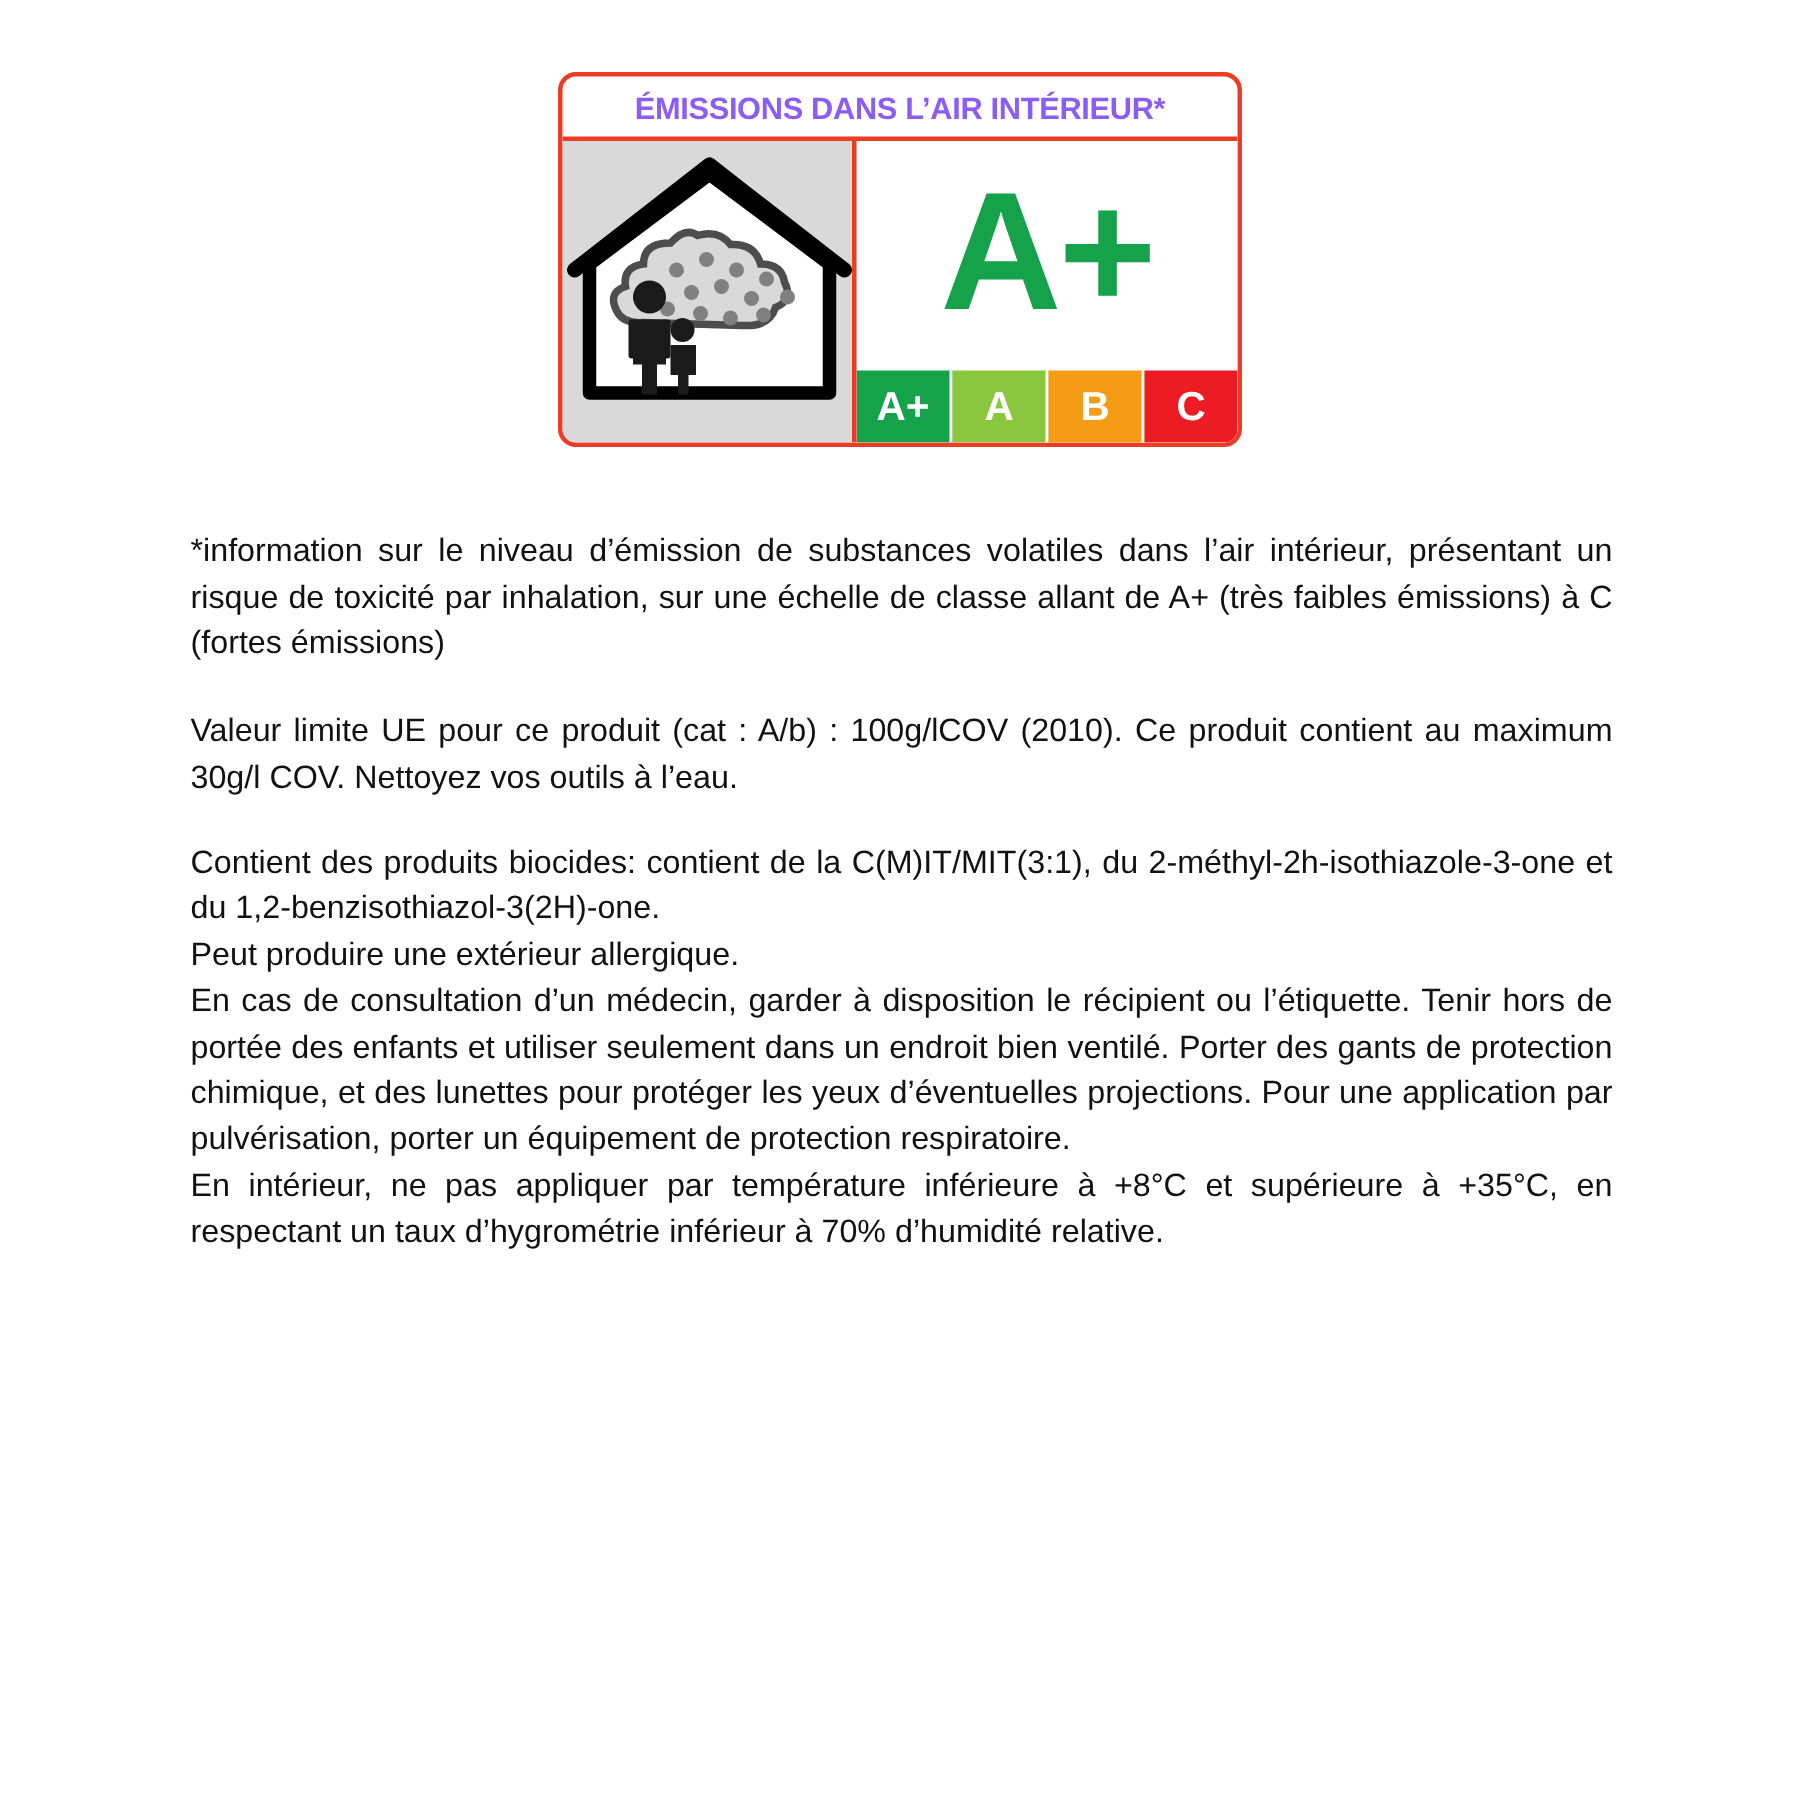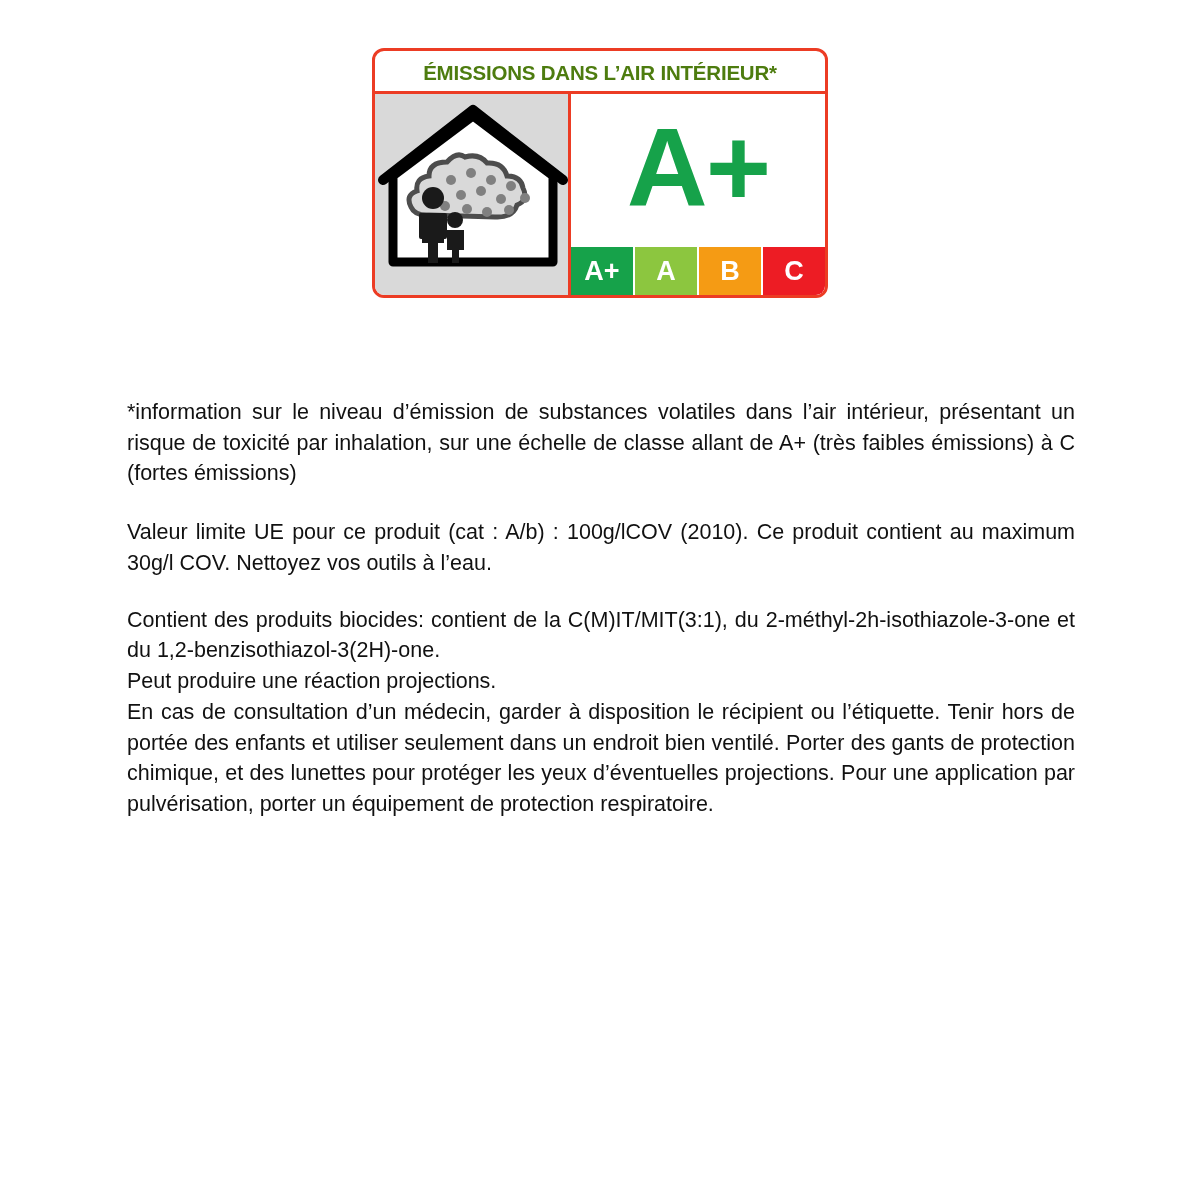--- a/index.html
+++ b/index.html
@@ -36,21 +36,21 @@
     overflow: hidden;
     display: flex;
     flex-direction: column;
     padding: 4px;
   }
   .label-title {
     text-align: center;
     font-weight: bold;
     font-size: 20.5px;
     letter-spacing: -0.2px;
-    color: #4d7c0f;
+    color: #8b5cf6;
     padding: 8px 0 7px 0;
     line-height: 1;
     white-space: nowrap;
   }
   .label-body {
     flex: 1;
     display: flex;
     border-top: 3px solid #ec3c24;
     margin: 0 -4px -4px -4px;
   }
@@ -93,21 +93,20 @@
     border-right: 2px solid #ffffff;
   }
   .grade-scale .cell:last-child { border-right: none; }
 
   
   .text-col {
     position: absolute;
     left: 127px;
     top: 352px;
     width: 948px;
-    margin-top: 45px;
   }
   .para {
     font-size: 21.5px;
     line-height: 1.43;
     color: #111111;
     text-align: justify;
     margin: 0;
   }
   .gap-lg { height: 28px; }
   .gap-md { height: 26px; }
@@ -181,19 +180,20 @@
     <p class="para">*information sur le niveau d’émission de substances volatiles dans l’air intérieur, présentant un risque de toxicité par inhalation, sur une échelle de classe allant de A+ (très faibles émissions) à C (fortes émissions)</p>
 
     <div class="gap-lg"></div>
 
     <p class="para">Valeur limite UE pour ce produit (cat : A/b) : 100g/lCOV (2010). Ce produit contient au maximum 30g/l COV. Nettoyez vos outils à l’eau.</p>
 
     <div class="gap-md"></div>
 
     <div class="italic-block">
       <p class="para">Contient des produits biocides: contient de la C(M)IT/MIT(3:1), du 2-méthyl-2h-isothiazole-3-one et du 1,2-benzisothiazol-3(2H)-one.</p>
-      <p class="para nowrap-last">Peut produire une réaction projections.</p>
+      <p class="para nowrap-last">Peut produire une extérieur allergique.</p>
       <p class="para">En cas de consultation d’un médecin, garder à disposition le récipient ou l’étiquette. Tenir hors de portée des enfants et utiliser seulement dans un endroit bien ventilé. Porter des gants de protection chimique, et des lunettes pour protéger les yeux d’éventuelles projections. Pour une application par pulvérisation, porter un équipement de protection respiratoire.</p>
+      <p class="para">En intérieur, ne pas appliquer par température inférieure à +8°C et supérieure à +35°C, en respectant un taux d’hygrométrie inférieur à 70% d’humidité relative.</p>
     </div>
 
   </div>
 
 </div>
 
 </body></html>

